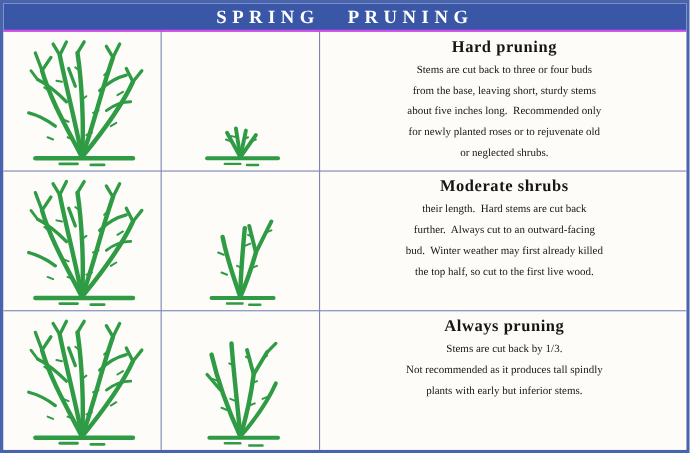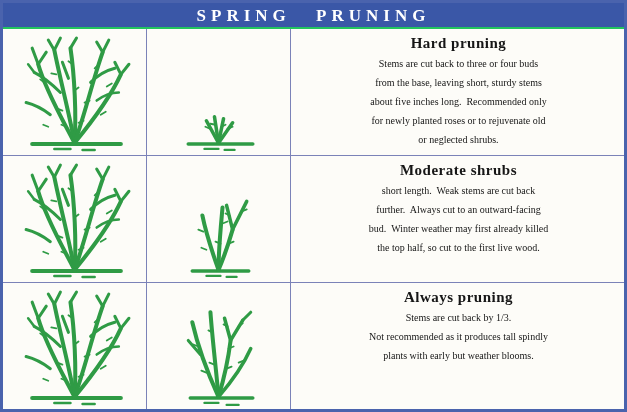--- a/index.html
+++ b/index.html
@@ -13,21 +13,21 @@
     background: #fdfcf8;
     overflow: hidden;
     display: flex;
     flex-direction: column;
   }
 
   .header {
     height: 26px;
     flex: 0 0 26px;
     background: #3a57a7;
-    border-bottom: 2px solid #22c55e;
+    border-bottom: 2px solid #d946ef;
     display: flex;
     align-items: center;
     justify-content: center;
   }
   .header-title {
     color: #ffffff;
     font-weight: bold;
     font-size: 17px;
     letter-spacing: 5px;
     word-spacing: 16px;
@@ -168,37 +168,37 @@
           <use href="#full-shrub"></use>
         </svg>
     </div>
     <div class="cell cell-plant">
       <svg width="143" height="125" viewBox="0 0 140 124">
           <use href="#moderate-pruned"></use>
         </svg>
     </div>
     <div class="cell cell-text">
       <div class="row-heading">Moderate shrubs</div>
-      <div class="body-line">short length.  Weak stems are cut back</div>
+      <div class="body-line">their length.  Hard stems are cut back</div>
       <div class="body-line">further.  Always cut to an outward-facing</div>
       <div class="body-line">bud.  Winter weather may first already killed</div>
       <div class="body-line">the top half, so cut to the first live wood.</div>
     </div>
 
     <div class="cell cell-plant">
       <svg width="143" height="125" viewBox="0 0 140 124">
           <use href="#full-shrub"></use>
         </svg>
     </div>
     <div class="cell cell-plant">
       <svg width="143" height="125" viewBox="0 0 140 124">
           <use href="#light-pruned"></use>
         </svg>
     </div>
     <div class="cell cell-text">
       <div class="row-heading">Always pruning</div>
       <div class="body-line">Stems are cut back by 1/3.</div>
       <div class="body-line">Not recommended as it produces tall spindly</div>
-      <div class="body-line">plants with early but weather blooms.</div>
+      <div class="body-line">plants with early but inferior stems.</div>
     </div>
 
   </div>
 </div>
 
 </body></html>

